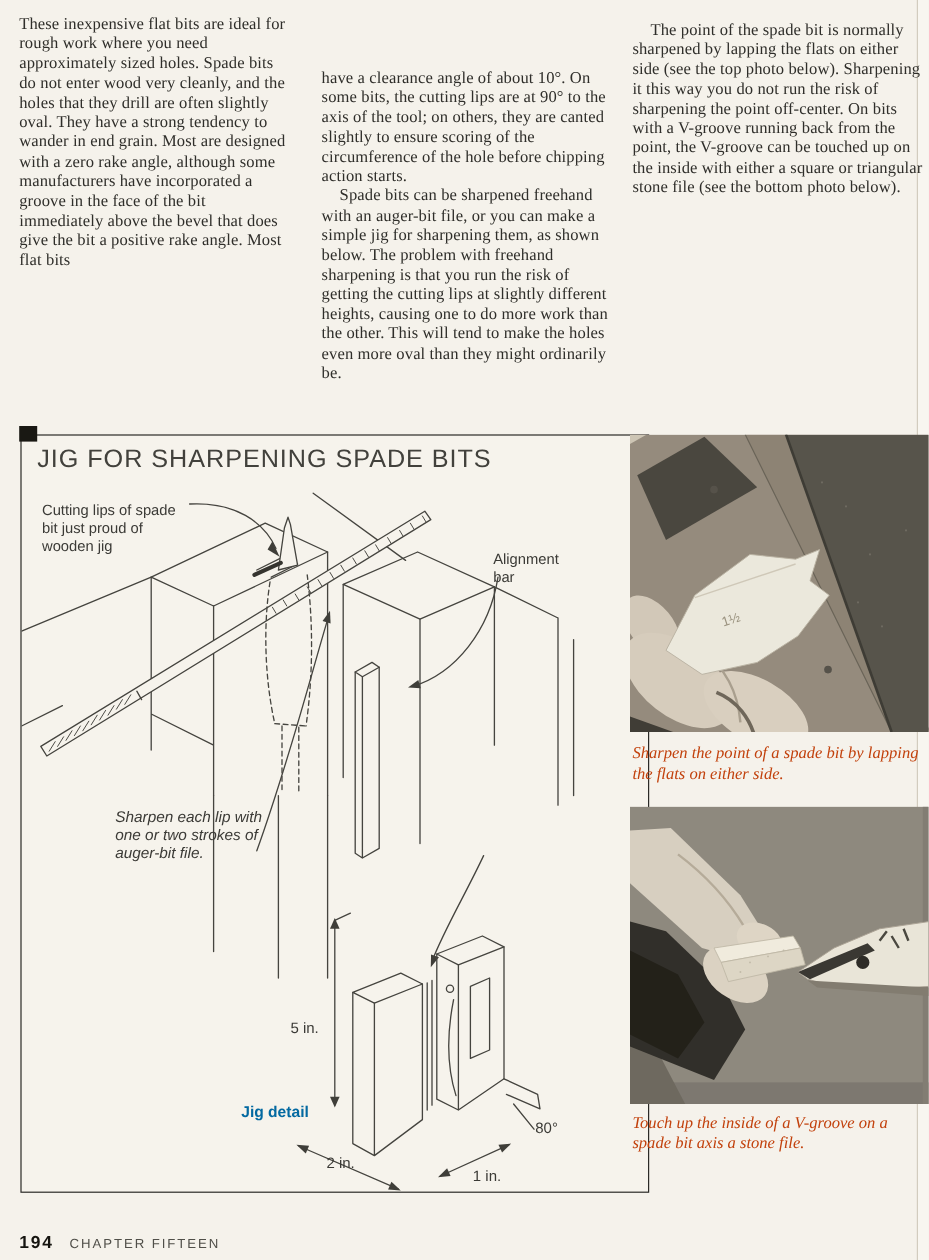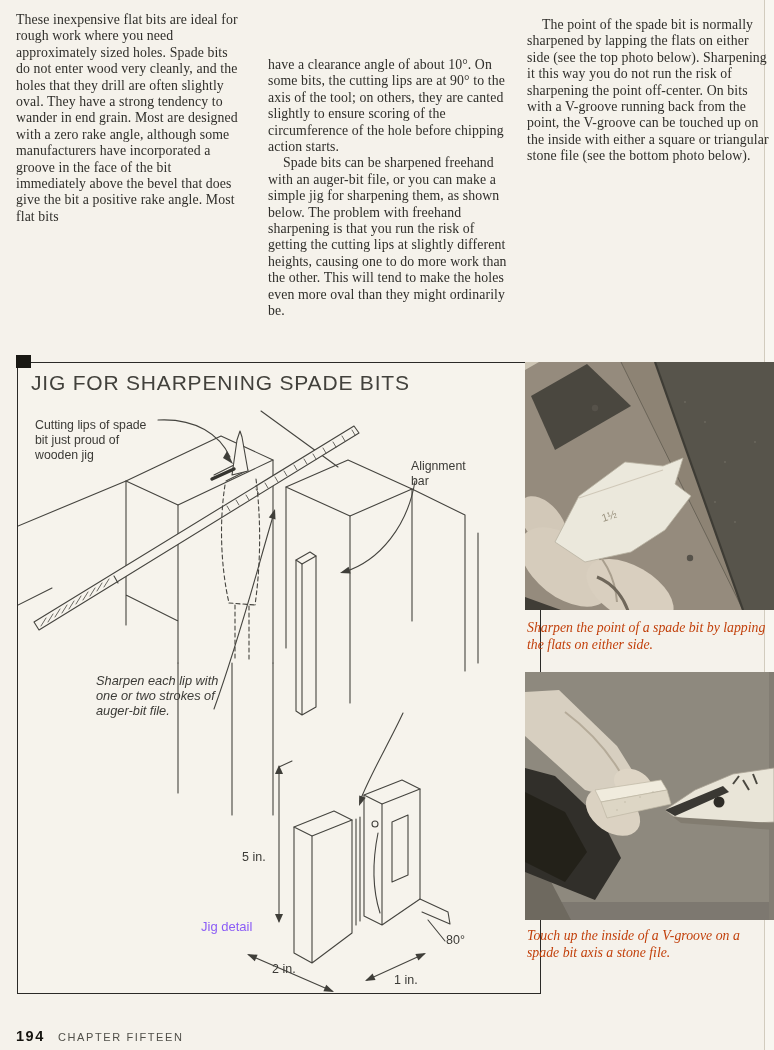--- a/index.html
+++ b/index.html
@@ -23,21 +23,21 @@
 
   .diagram-box{position:absolute;left:17px;top:362px;width:481px;height:630px;
     border:1.6px solid #2b2a27;background:#f6f3ec;padding-left:41px;}
   .corner-square{position:absolute;left:-2px;top:-8px;width:15px;height:13px;background:#191813;}
   .diagram-title{position:absolute;left:13px;top:8px;font-family:"Liberation Sans", sans-serif;
     font-weight:300;font-size:21px;letter-spacing:0.8px;color:#42413c;white-space:nowrap;}
   .line-art{position:absolute;left:0;top:0;width:481px;height:630px;}
   .dlabel{position:absolute;font-family:"Liberation Sans", sans-serif;font-size:12.3px;
     line-height:14.8px;color:#3b3a36;}
   .dlabel.it{font-style:italic;font-size:12.8px;}
-  .dlabel.bd{font-weight:normal;font-size:13px;color:#8b5cf6;}
+  .dlabel.bd{font-weight:bold;font-size:13px;color:#0369a1;}
   .dlabel.dim{font-size:12.5px;}
 
   .photo{position:absolute;left:525px;width:249px;height:248px;overflow:hidden;}
   #photo-top{top:362px;}
   #photo-bottom{top:672px;}
   .caption{position:absolute;left:527px;width:246px;font-weight:normal;font-style:italic;
     font-size:13.8px;line-height:16.5px;color:#c2410c;}
   #cap1{top:620px;}
   #cap2{top:928px;}
 

